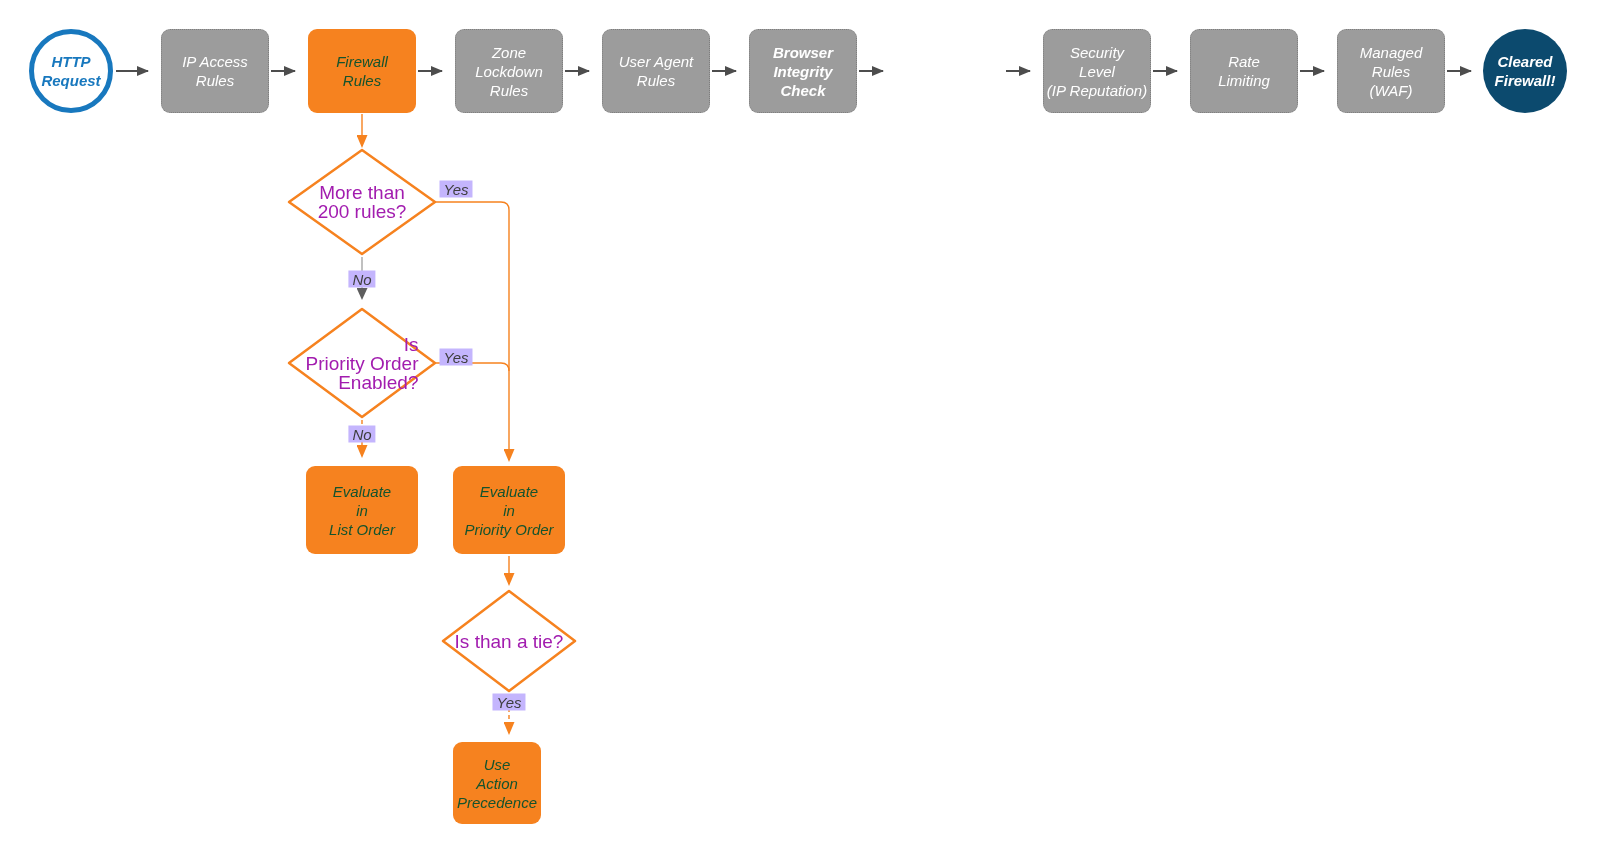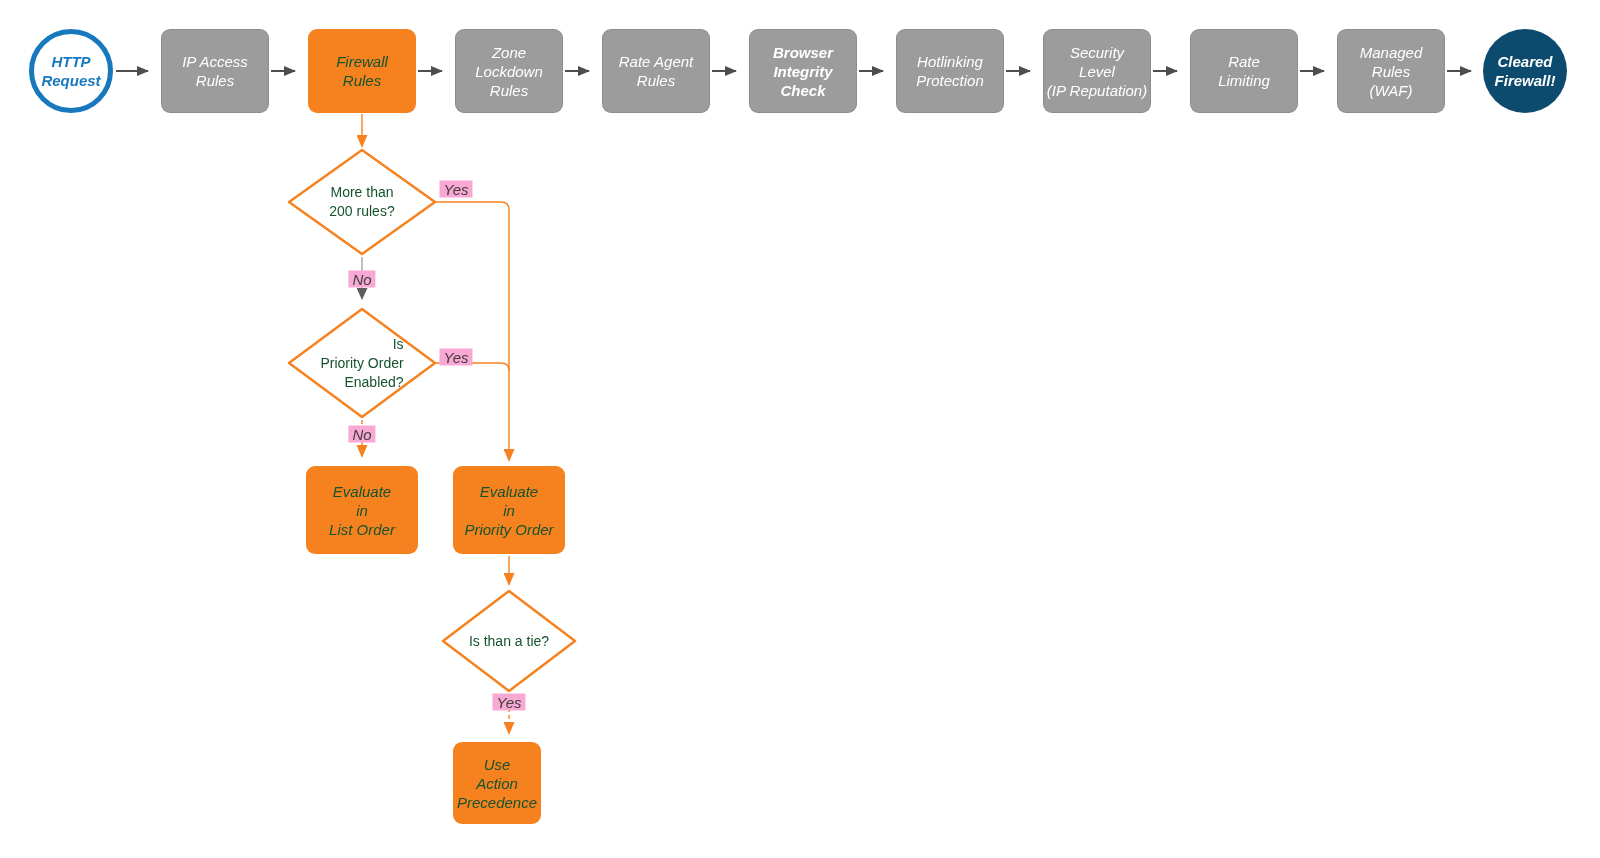--- a/index.html
+++ b/index.html
@@ -22,25 +22,25 @@
     font-size:15px; line-height:19px; border-radius:9px;
   }
   .circlenode {
     width:84px; height:84px; border-radius:50%;
     font-weight:bold; font-style:italic; font-size:15px; line-height:19px;
   }
   .startnode { border:5px solid #1878BE; background:#ffffff; color:#1878BE; }
   .endnode   { background:#0c4a6e; color:#ffffff; }
   .diamondlabel {
     position:absolute; display:flex; align-items:center; justify-content:center;
-    text-align:center; white-space:pre-line; color:#14532d;
-    font-size:14px; line-height:19px;
+    text-align:center; white-space:pre-line; color:#a21caf;
+    font-size:19px; line-height:19px;
   }
   .edgelabel {
-    position:absolute; transform:translate(-50%,-50%); background:#f9a8d4;
+    position:absolute; transform:translate(-50%,-50%); background:#c4b5fd;
     padding:0 4px; color:#3D3D3D; font-style:italic; font-size:15px;
   }
 </style>
 </head>
 <body>
 
 <div class="canvas">
 
   <svg class="wires" width="1600" height="858" viewBox="0 0 1600 858">
     <defs>
@@ -102,31 +102,27 @@
   <div class="node stepbox orangebox" style="left:308px;">
     <span>Firewall
 Rules</span>
   </div>
   <div class="node stepbox graybox" style="left:455px;">
     <span>Zone
 Lockdown
 Rules</span>
   </div>
   <div class="node stepbox graybox" style="left:602px;">
-    <span>Rate Agent
+    <span>User Agent
 Rules</span>
   </div>
   <div class="node stepbox graybox" style="left:749px;font-weight:bold;">
     <span>Browser
 Integrity
 Check</span>
-  </div>
-  <div class="node stepbox graybox" style="left:896px;">
-    <span>Hotlinking
-Protection</span>
   </div>
   <div class="node stepbox graybox" style="left:1190px;">
     <span>Rate
 Limiting</span>
   </div>
   <div class="node stepbox graybox" style="left:1043px;">
     <span>Security
 Level
 (IP Reputation)</span>
   </div>

